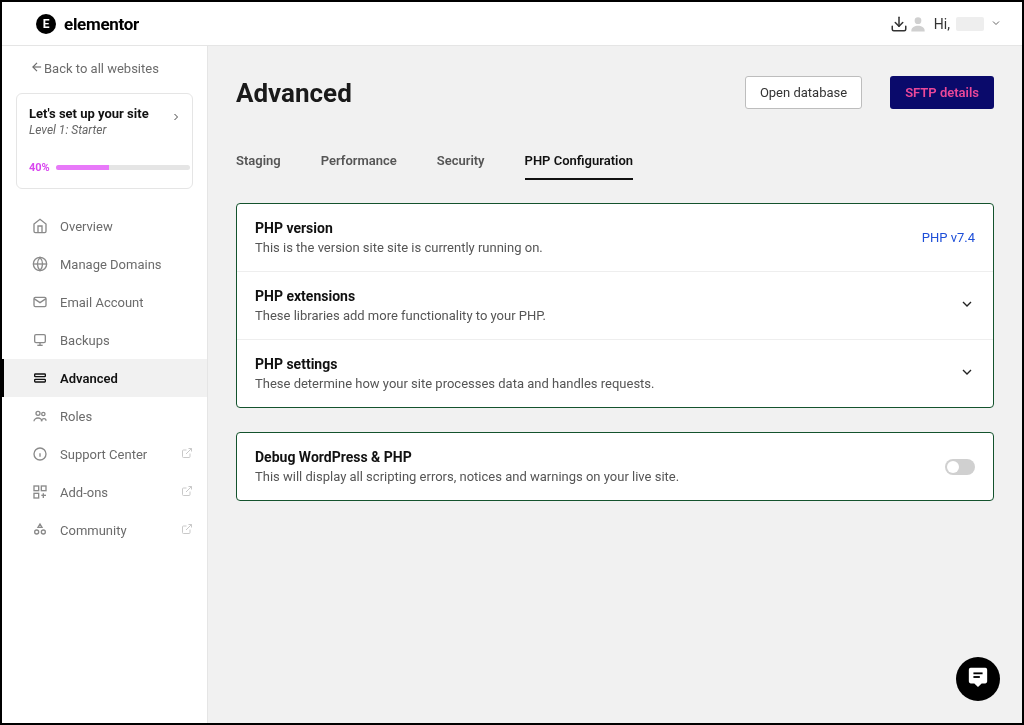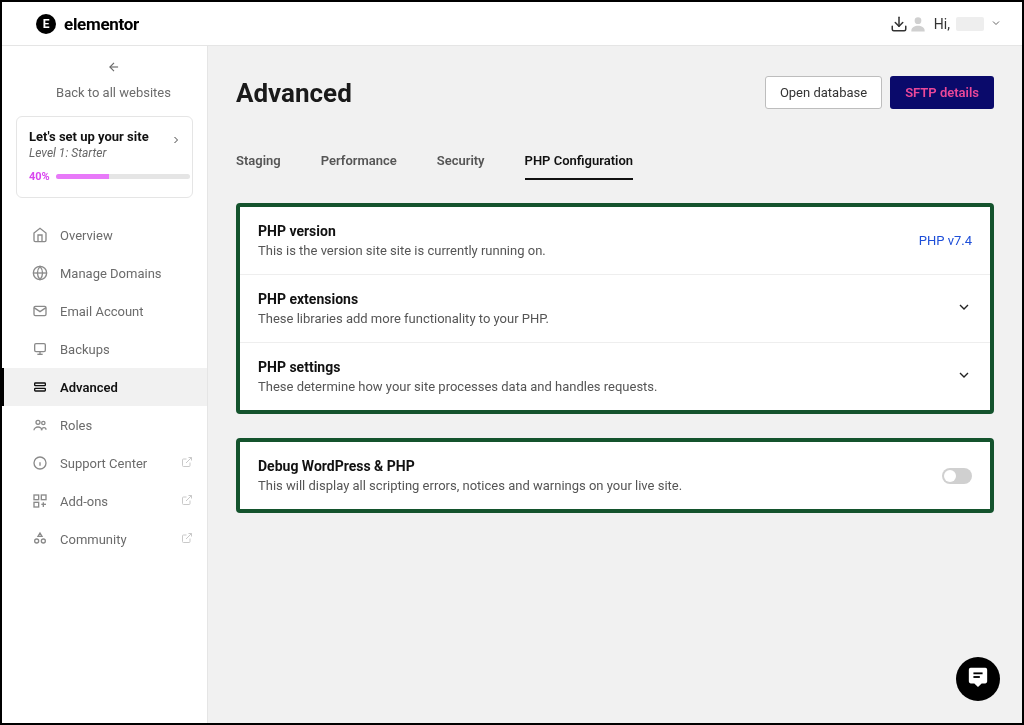--- a/index.html
+++ b/index.html
@@ -16,52 +16,52 @@
 .user-block { display: flex; align-items: center; gap: 6px; color: #333; font-size: 14px; }
 .user-name-blur { width: 28px; height: 14px; background: #eee; border-radius: 2px; filter: blur(0.5px); }
 .chevron { color: #666; }
 
 
 .body { flex: 1; display: flex; min-height: 0; }
 .sidebar { width: 206px; border-right: 1px solid #e5e5e5; background: #fff; overflow-y: auto; }
 .content { flex: 1; background: #f1f1f1; overflow-y: auto; padding: 0; }
 
 
-.back-link { display: flex; align-items: center; gap: 8px; padding: 14px 10px 10px 28px; color: #6b6b6b; font-size: 13px; cursor: pointer; flex-direction: column; }
+.back-link { display: flex; align-items: center; gap: 0; padding: 14px 10px 10px 28px; color: #6b6b6b; font-size: 13px; cursor: pointer; }
 .setup-card { margin: 6px 14px 14px 14px; border: 1px solid #e5e5e5; border-radius: 6px; padding: 12px 2px 14px 12px; position: relative; cursor: pointer; }
 .setup-title { font-weight: 700; font-size: 13px; color: #111; }
 .setup-level { font-style: italic; font-size: 12px; color: #666; margin-top: 2px; }
 .setup-chevron { position: absolute; right: 10px; top: 14px; color: #444; }
-.progress-row { display: flex; align-items: center; gap: 6px; margin-top: 10px; }
+.progress-row { display: flex; align-items: center; gap: 6px; margin-top: 24px; }
 .progress-pct { font-size: 11px; font-weight: 700; color: #d946ef; }
 .progress-bar { flex: 1; height: 5px; background: #e5e5e5; border-radius: 3px; overflow: hidden; }
 .progress-fill { height: 100%; background: #e879f9; width: 40%; }
 
 .nav { padding-top: 4px; }
 .nav-item { display: flex; align-items: center; gap: 12px; padding: 11px 14px 11px 30px; color: #6b6b6b; font-size: 13px; cursor: pointer; position: relative; }
 .nav-item .ext { margin-left: auto; color: #c9c9c9; }
 .nav-item.active { background: #f1f1f1; color: #111; font-weight: 600; }
 .nav-item.active::before { content: ""; position: absolute; left: 0; top: 0; bottom: 0; width: 2px; background: #000; }
 .nav-icon { width: 16px; height: 16px; color: #8a8a8a; display: flex; align-items: center; justify-content: center; }
 .nav-item.active .nav-icon { color: #111; }
 
 
 .content-inner { padding: 30px 28px; }
 .page-head { display: flex; align-items: center; }
 .page-title { font-size: 26px; font-weight: 700; color: #1a1a1a; }
-.page-actions { margin-left: auto; display: flex; gap: 8px; justify-content: space-between; }
+.page-actions { margin-left: auto; display: flex; gap: 28px; justify-content: space-between; }
 .btn { font-size: 13px; padding: 8px 14px; border-radius: 3px; cursor: pointer; border: 1px solid transparent; }
 .btn-secondary { background: #fff; border-color: #bdbdbd; color: #333; }
 .btn-primary { background: #0a0a6b; color: #ec4899; font-weight: 600; }
 
 .tabs { display: flex; gap: 40px; margin-top: 44px; border-bottom: 1px solid transparent; }
 .tab { font-size: 13px; color: #555; padding-bottom: 10px; cursor: pointer; font-weight: 600; }
 .tab.active { color: #111; border-bottom: 2px solid #111; }
 
-.panel { background: #fff; border: 4px solid #14532d; border-radius: 4px; margin-top: 22px; }
+.panel { background: #fff; border: 1px solid #14532d; border-radius: 4px; margin-top: 22px; }
 .panel.second { margin-top: 24px; }
 .row { display: flex; align-items: center; padding: 16px 18px; border-bottom: 1px solid #eee; cursor: pointer; }
 .row:last-child { border-bottom: none; }
 .row-text { flex: 1; }
 .row-title { font-size: 14px; font-weight: 700; color: #111; }
 .row-desc { font-size: 13px; color: #555; margin-top: 4px; }
 .row-meta { font-size: 13px; color: #1d4ed8; }
 .row-chevron { color: #222; margin-left: 12px; }
 
 .toggle { width: 30px; height: 16px; background: #d0d0d0; border-radius: 10px; position: relative; cursor: pointer; }

